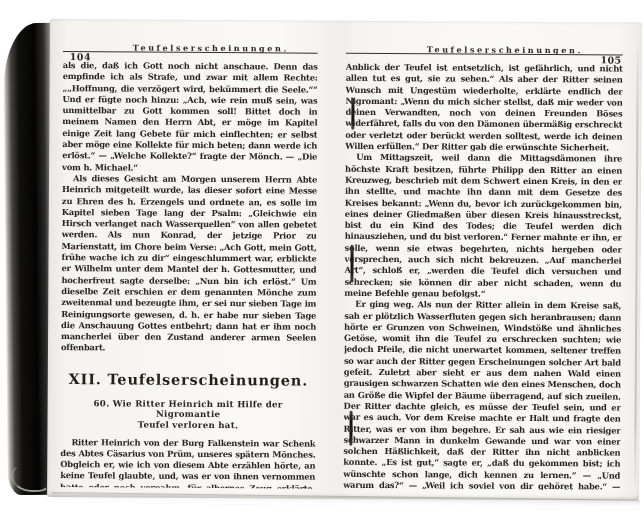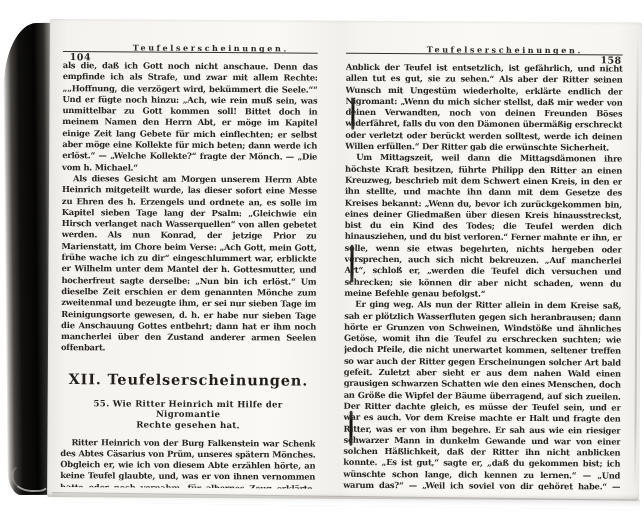--- a/index.html
+++ b/index.html
@@ -123,31 +123,31 @@
       <div class="headrow">
         <span class="pagenum">104</span>
         <span class="runhead">Teufelserscheinungen.</span>
       </div>
       <div class="rule"></div>
       <div class="bodycopy">
         <p class="bodytext">als die, daß ich Gott noch nicht anschaue. Denn das empfinde ich als Strafe, und zwar mit allem Rechte: „„Hoffnung, die verzögert wird, bekümmert die Seele.““ Und er fügte noch hinzu: „Ach, wie rein muß sein, was unmittelbar zu Gott kommen soll! Bittet doch in meinem Namen den Herrn Abt, er möge im Kapitel einige Zeit lang Gebete für mich einflechten; er selbst aber möge eine Kollekte für mich beten; dann werde ich erlöst.“ — „Welche Kollekte?“ fragte der Mönch. — „Die vom h. Michael.“</p>
         <p class="bodytext indent">Als dieses Gesicht am Morgen unserem Herrn Abte Heinrich mitgeteilt wurde, las dieser sofort eine Messe zu Ehren des h. Erzengels und ordnete an, es solle im Kapitel sieben Tage lang der Psalm: „Gleichwie ein Hirsch verlanget nach Wasserquellen“ von allen gebetet werden. Als nun Konrad, der jetzige Prior zu Marienstatt, im Chore beim Verse: „Ach Gott, mein Gott, frühe wache ich zu dir“ eingeschlummert war, erblickte er Wilhelm unter dem Mantel der h. Gottesmutter, und hocherfreut sagte derselbe: „Nun bin ich erlöst.“ Um dieselbe Zeit erschien er dem genannten Mönche zum zweitenmal und bezeugte ihm, er sei nur sieben Tage im Reinigungsorte gewesen, d. h. er habe nur sieben Tage die Anschauung Gottes entbehrt; dann hat er ihm noch mancherlei über den Zustand anderer armen Seelen offenbart.</p>
         <h2 class="chapter">XII. Teufelserscheinungen.</h2>
         <h3 class="story">
-          <span>55. Wie Ritter Heinrich mit Hilfe der Nigromantie</span><br>
-          <span>Rechte gesehen hat.</span>
+          <span>60. Wie Ritter Heinrich mit Hilfe der Nigromantie</span><br>
+          <span>Teufel verloren hat.</span>
         </h3>
         <p class="bodytext indent">Ritter Heinrich von der Burg Falkenstein war Schenk des Abtes Cäsarius von Prüm, unseres spätern Mönches. Obgleich er, wie ich von diesem Abte erzählen hörte, an keine Teufel glaubte, und, was er von ihnen vernommen hatte oder noch vernahm, für albernes Zeug erklärte, ließ er einst den in der schwarzen Kunst bewanderten Geistlichen Philipp rufen und bat ihn dringend, ihn einmal Teufel sehen zu lassen. Dieser erwiderte: „Der</p>
       </div>
     </div>
 
     <div class="col col-right">
       <div class="headrow">
         <span class="runhead">Teufelserscheinungen.</span>
-        <span class="pagenum">158</span>
+        <span class="pagenum">105</span>
       </div>
       <div class="rule"></div>
       <div class="bodycopy">
         <p class="bodytext">Anblick der Teufel ist entsetzlich, ist gefährlich, und nicht allen tut es gut, sie zu sehen.“ Als aber der Ritter seinen Wunsch mit Ungestüm wiederholte, erklärte endlich der Nigromant: „Wenn du mich sicher stellst, daß mir weder von deinen Verwandten, noch von deinen Freunden Böses widerfähret, falls du von den Dämonen übermäßig erschreckt oder verletzt oder berückt werden solltest, werde ich deinen Willen erfüllen.“ Der Ritter gab die erwünschte Sicherheit.</p>
         <p class="bodytext indent">Um Mittagszeit, weil dann die Mittagsdämonen ihre höchste Kraft besitzen, führte Philipp den Ritter an einen Kreuzweg, beschrieb mit dem Schwert einen Kreis, in den er ihn stellte, und machte ihn dann mit dem Gesetze des Kreises bekannt: „Wenn du, bevor ich zurückgekommen bin, eines deiner Gliedmaßen über diesen Kreis hinausstreckst, bist du ein Kind des Todes; die Teufel werden dich hinausziehen, und du bist verloren.“ Ferner mahnte er ihn, er solle, wenn sie etwas begehrten, nichts hergeben oder versprechen, auch sich nicht bekreuzen. „Auf mancherlei Art“, schloß er, „werden die Teufel dich versuchen und schrecken; sie können dir aber nicht schaden, wenn du meine Befehle genau befolgst.“</p>
         <p class="bodytext indent">Er ging weg. Als nun der Ritter allein in dem Kreise saß, sah er plötzlich Wasserfluten gegen sich heranbrausen; dann hörte er Grunzen von Schweinen, Windstöße und ähnliches Getöse, womit ihn die Teufel zu erschrecken suchten; wie jedoch Pfeile, die nicht unerwartet kommen, seltener treffen so war auch der Ritter gegen Erscheinungen solcher Art bald gefeit. Zuletzt aber sieht er aus dem nahen Wald einen grausigen schwarzen Schatten wie den eines Menschen, doch an Größe die Wipfel der Bäume überragend, auf sich zueilen. Der Ritter dachte gleich, es müsse der Teufel sein, und er war es auch. Vor dem Kreise machte er Halt und fragte den Ritter, was er von ihm begehre. Er sah aus wie ein riesiger schwarzer Mann in dunkelm Gewande und war von einer solchen Häßlichkeit, daß der Ritter ihn nicht anblicken konnte. „Es ist gut,“ sagte er, „daß du gekommen bist; ich wünschte schon lange, dich kennen zu lernen.“ — „Und warum das?“ — „Weil ich soviel von dir gehöret habe.“ — „Und was hast du von mir gehöret?“ —</p>
       </div>
     </div>
 
   </div>

